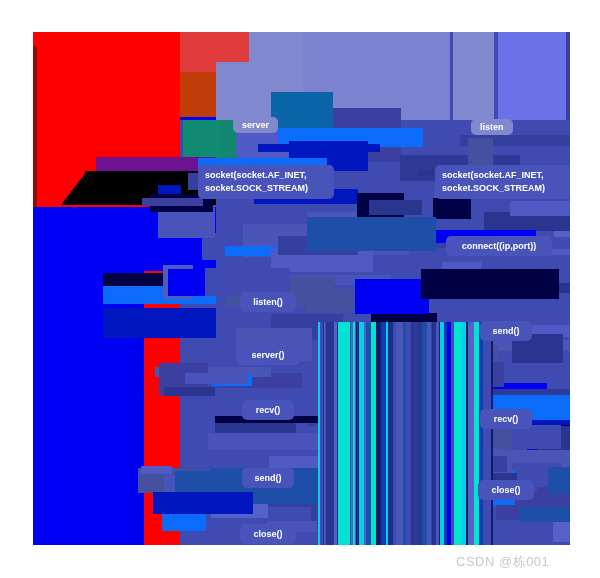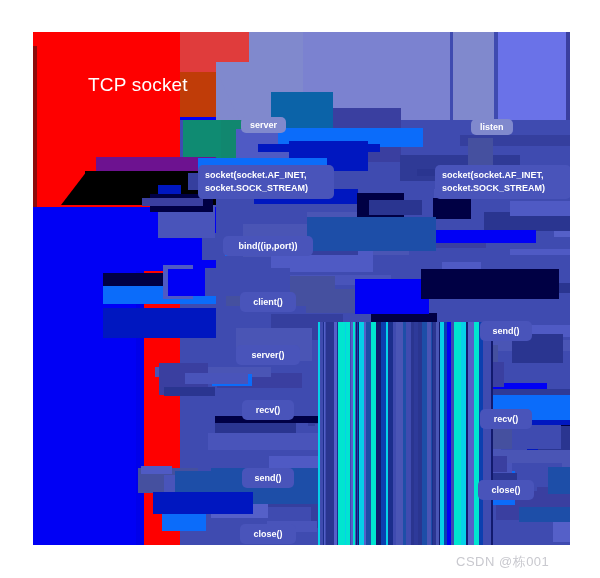--- a/index.html
+++ b/index.html
@@ -295,35 +295,34 @@
       <div class="stripe" style="left: 150px; width: 3px; background: rgb(85, 96, 200);"></div>
       <div class="stripe" style="left: 153px; width: 3px; background: rgb(85, 96, 200);"></div>
       <div class="stripe" style="left: 156px; width: 5px; background: rgb(0, 229, 208);"></div>
       <div class="stripe" style="left: 161px; width: 2px; background: rgb(11, 63, 176);"></div>
       <div class="stripe" style="left: 163px; width: 2px; background: rgb(11, 63, 176);"></div>
       <div class="stripe" style="left: 165px; width: 3px; background: rgb(63, 75, 176);"></div>
       <div class="stripe" style="left: 168px; width: 5px; background: rgb(63, 75, 176);"></div>
       <div class="stripe" style="left: 173px; width: 5px; background: rgb(18, 26, 110);"></div>
     </div>
 
-  <div id="title">TCP socket</div>
-
-  <div class="pill" style="left:208px;top:85px;text-align:center;">server</div>
+
+  <div class="pill" style="left:200px;top:85px;text-align:center;">server</div>
   <div class="pill" style="left:438px;top:87px;">listen</div>
 
   <div class="node two" style="left:165px;top:133px;width:122px;">socket(socket.AF_INET,
 socket.SOCK_STREAM)</div>
-  <div class="node" style="left:190px;top:204px;width:76px;">bind((ip,port))</div>
-  <div class="node" style="left:207px;top:260px;width:42px;">client()</div>
+  <div class="node" style="left:207px;top:260px;width:42px;">listen()</div>
   <div class="node" style="left:203px;top:313px;width:50px;">server()</div>
   <div class="node" style="left:209px;top:368px;width:38px;">recv()</div>
   <div class="node" style="left:209px;top:436px;width:38px;">send()</div>
   <div class="node" style="left:207px;top:492px;width:42px;">close()</div>
 
   <div class="node two" style="left:402px;top:133px;width:122px;">socket(socket.AF_INET,
 socket.SOCK_STREAM)</div>
+  <div class="node" style="left:413px;top:204px;width:92px;">connect((ip,port))</div>
   <div class="node" style="left:447px;top:289px;width:38px;">send()</div>
   <div class="node" style="left:447px;top:377px;width:38px;">recv()</div>
   <div class="node" style="left:445px;top:448px;width:42px;">close()</div>
 
 </div>
 
 <div id="watermark">CSDN @栋001</div>
 
 </body></html>

